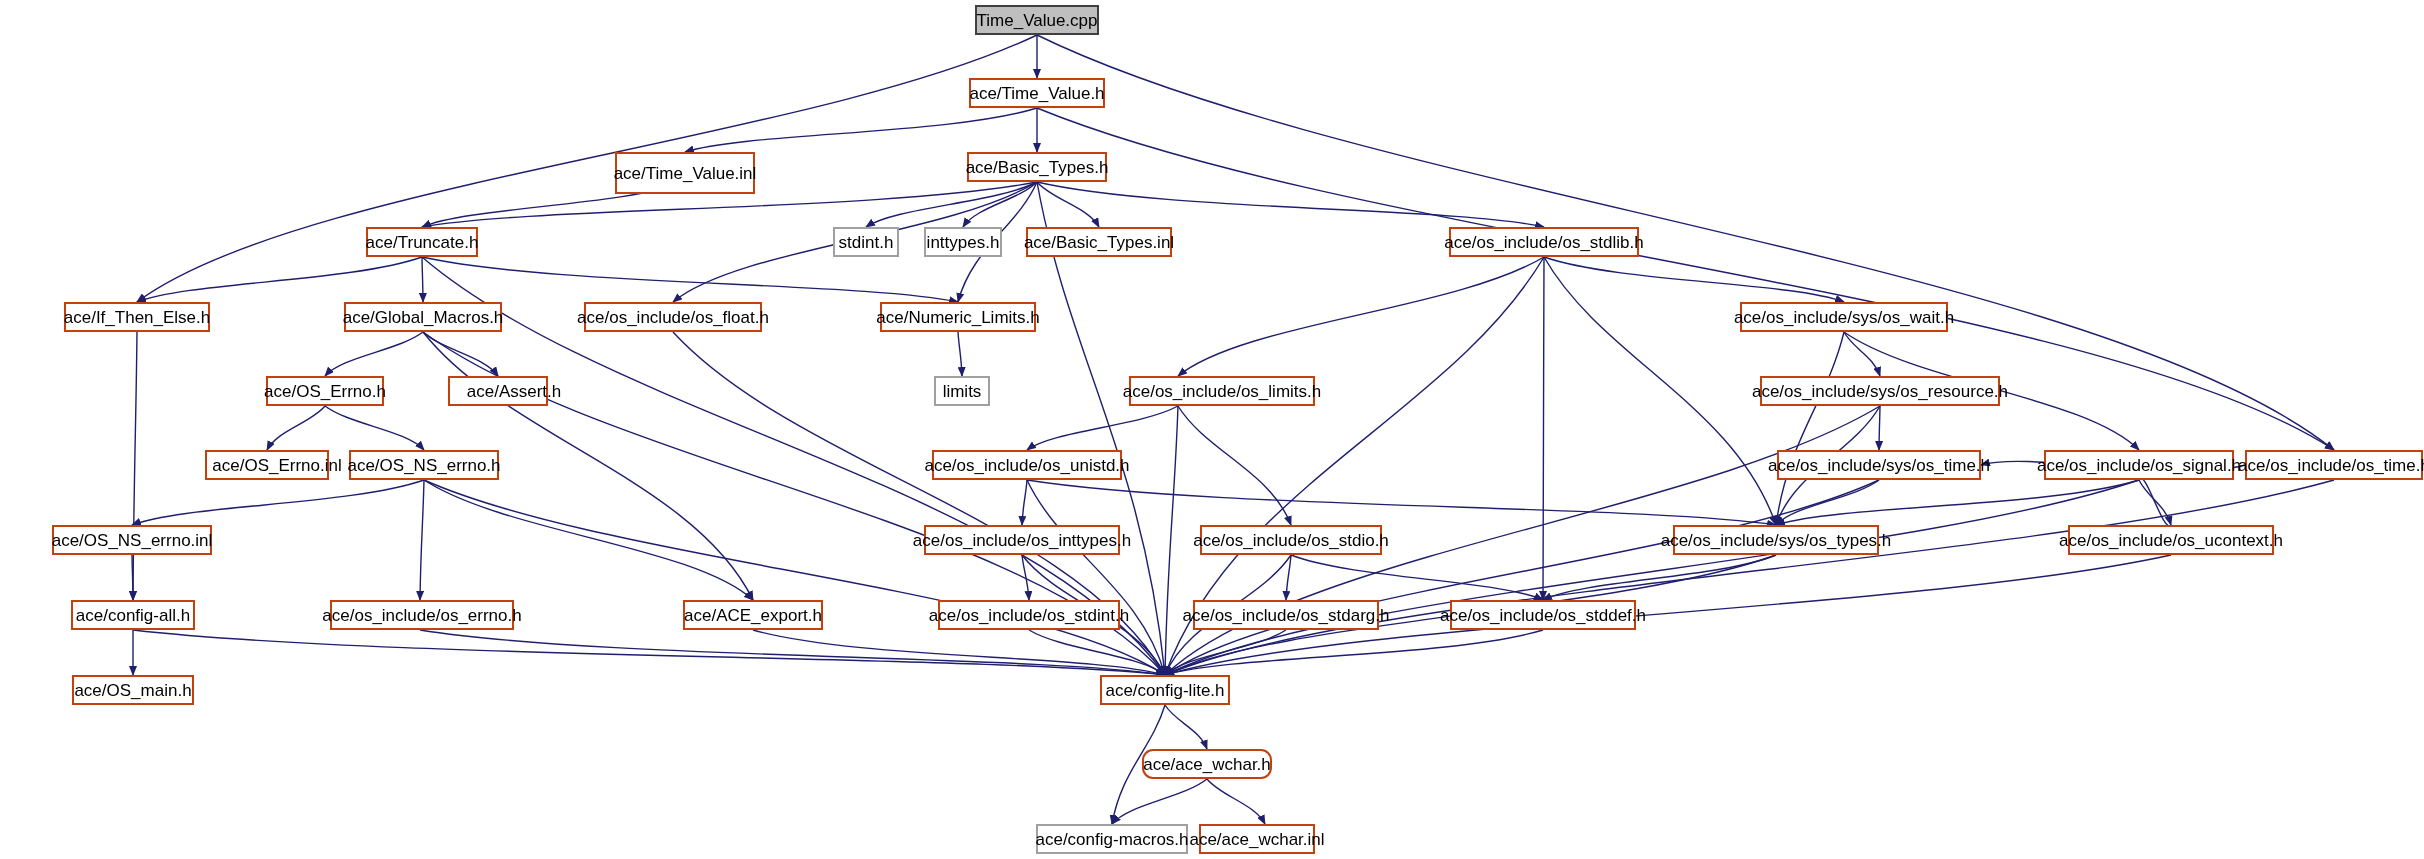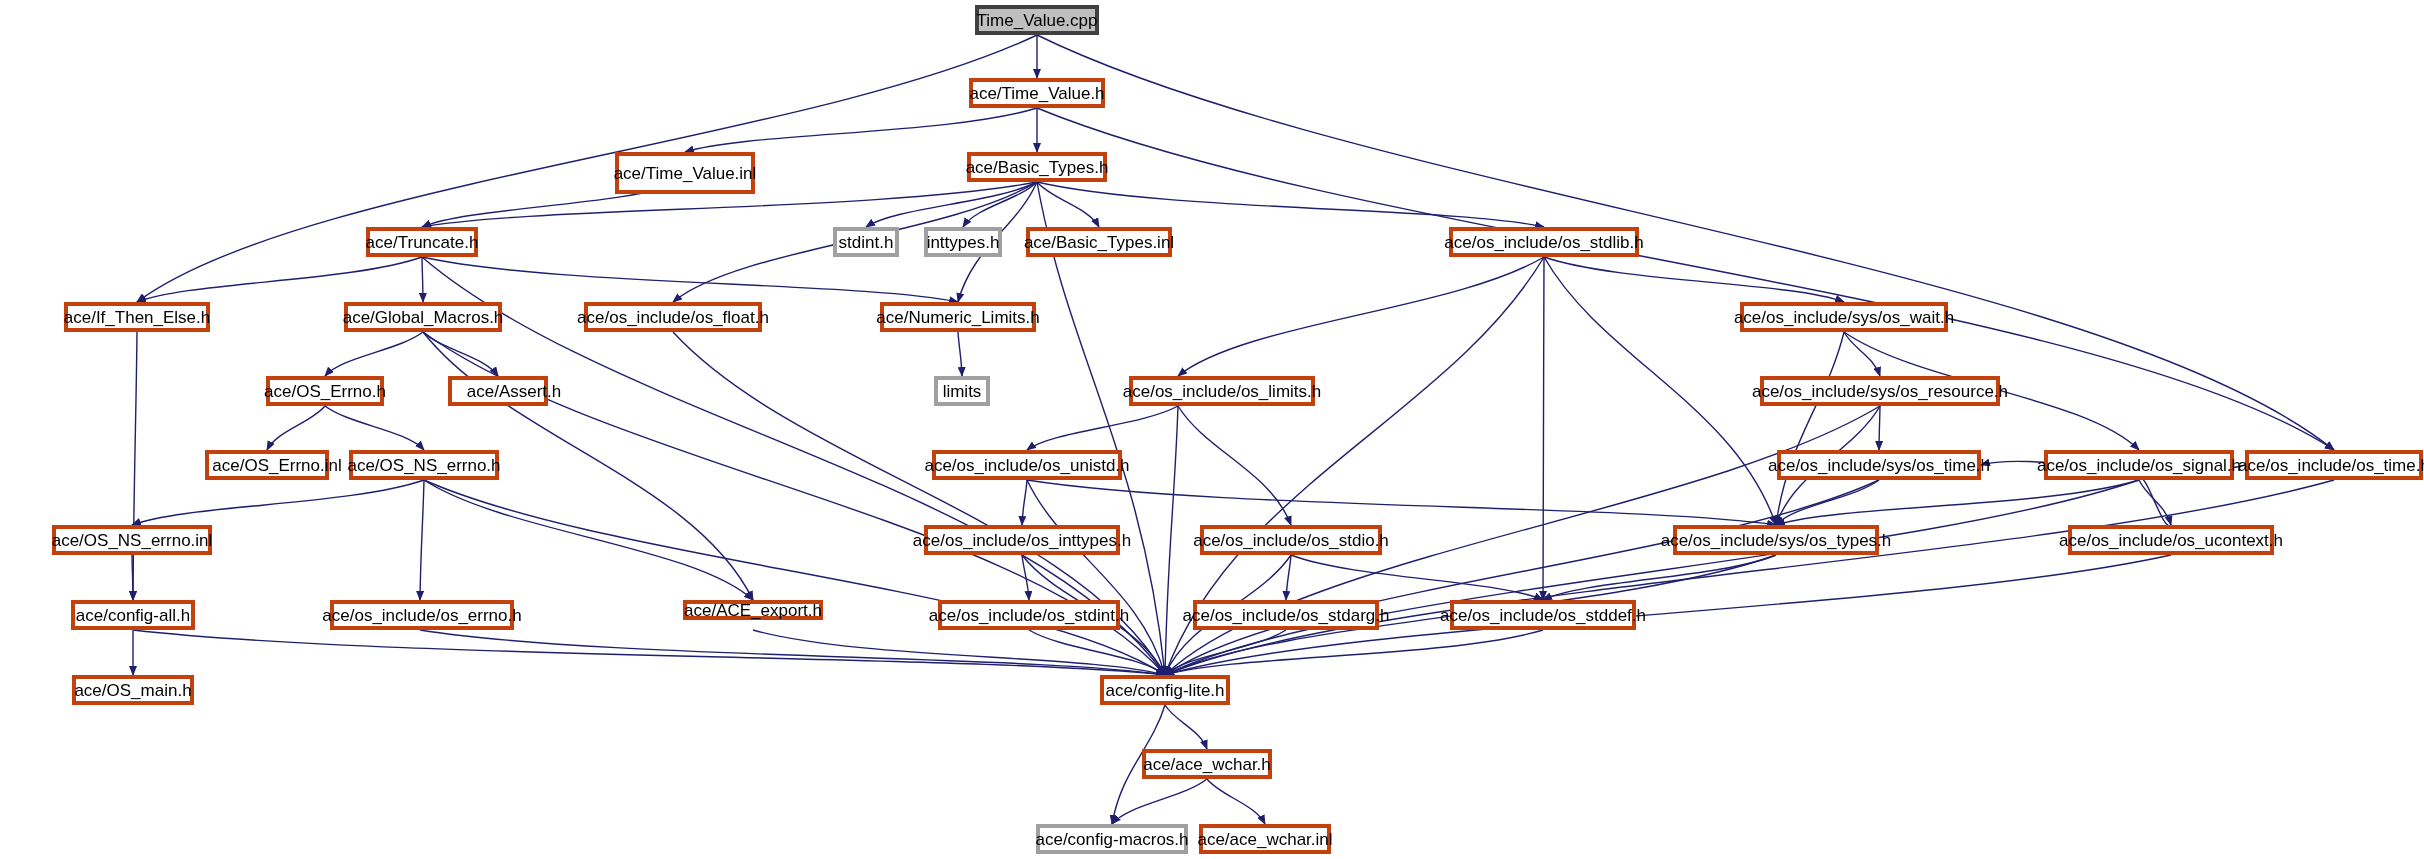--- a/index.html
+++ b/index.html
@@ -2,21 +2,21 @@
 <html><head>
 <meta charset="utf-8">
 <style>
   html, body { margin:0; padding:0; background:#ffffff; }
   body { font-family:"Liberation Sans", sans-serif; }
   #graph-root { position:relative; width:2424px; height:859px; background:#ffffff; overflow:hidden; }
   svg.edges { position:absolute; left:0; top:0; width:2424px; height:859px; }
   .node {
     position:absolute;
     box-sizing:border-box;
-    border:4px solid #c2410c;
+    border:2px solid #c2410c;
     background:#ffffff;
     color:#000000;
     font-size:17px;
     line-height:1;
     display:flex;
     align-items:center;
     justify-content:center;
     white-space:nowrap;
     letter-spacing:0px;
     height:30px;
@@ -205,41 +205,41 @@
       </div>
       <div class="node" style="left: 2068px; top: 525px; width: 206px; height: 30px;">
         <span>ace/os_include/os_ucontext.h</span>
       </div>
       <div class="node" style="left: 71px; top: 600px; width: 124px; height: 30px;">
         <span>ace/config-all.h</span>
       </div>
       <div class="node" style="left: 330px; top: 600px; width: 184px; height: 30px;">
         <span>ace/os_include/os_errno.h</span>
       </div>
-      <div class="node" style="left: 683px; top: 600px; width: 140px; height: 20px;">
+      <div class="node" style="left: 683px; top: 600px; width: 140px; height: 30px;">
         <span>ace/ACE_export.h</span>
       </div>
       <div class="node" style="left: 938px; top: 600px; width: 182px; height: 30px;">
         <span>ace/os_include/os_stdint.h</span>
       </div>
       <div class="node" style="left: 1193px; top: 600px; width: 186px; height: 30px;">
         <span>ace/os_include/os_stdarg.h</span>
       </div>
       <div class="node" style="left: 1450px; top: 600px; width: 186px; height: 30px;">
         <span>ace/os_include/os_stddef.h</span>
       </div>
       <div class="node" style="left: 72px; top: 675px; width: 122px; height: 30px;">
         <span>ace/OS_main.h</span>
       </div>
       <div class="node" style="left: 1100px; top: 675px; width: 130px; height: 30px;">
         <span>ace/config-lite.h</span>
       </div>
-      <div class="node" style="left: 1142px; top: 749px; width: 130px; height: 30px;">
+      <div class="node" style="left: 1142px; top: 749px; width: 130px; height: 30px; border-radius: 11px;">
         <span>ace/ace_wchar.h</span>
       </div>
       <div class="node sys" style="left: 1036px; top: 824px; width: 152px; height: 30px;">
         <span>ace/config-macros.h</span>
       </div>
-      <div class="node" style="left: 1199px; top: 824px; width: 132px; height: 30px;">
+      <div class="node" style="left: 1199px; top: 824px; width: 116px; height: 30px;">
         <span>ace/ace_wchar.inl</span>
       </div>
     </div>
 </div>
 
 </body></html>

